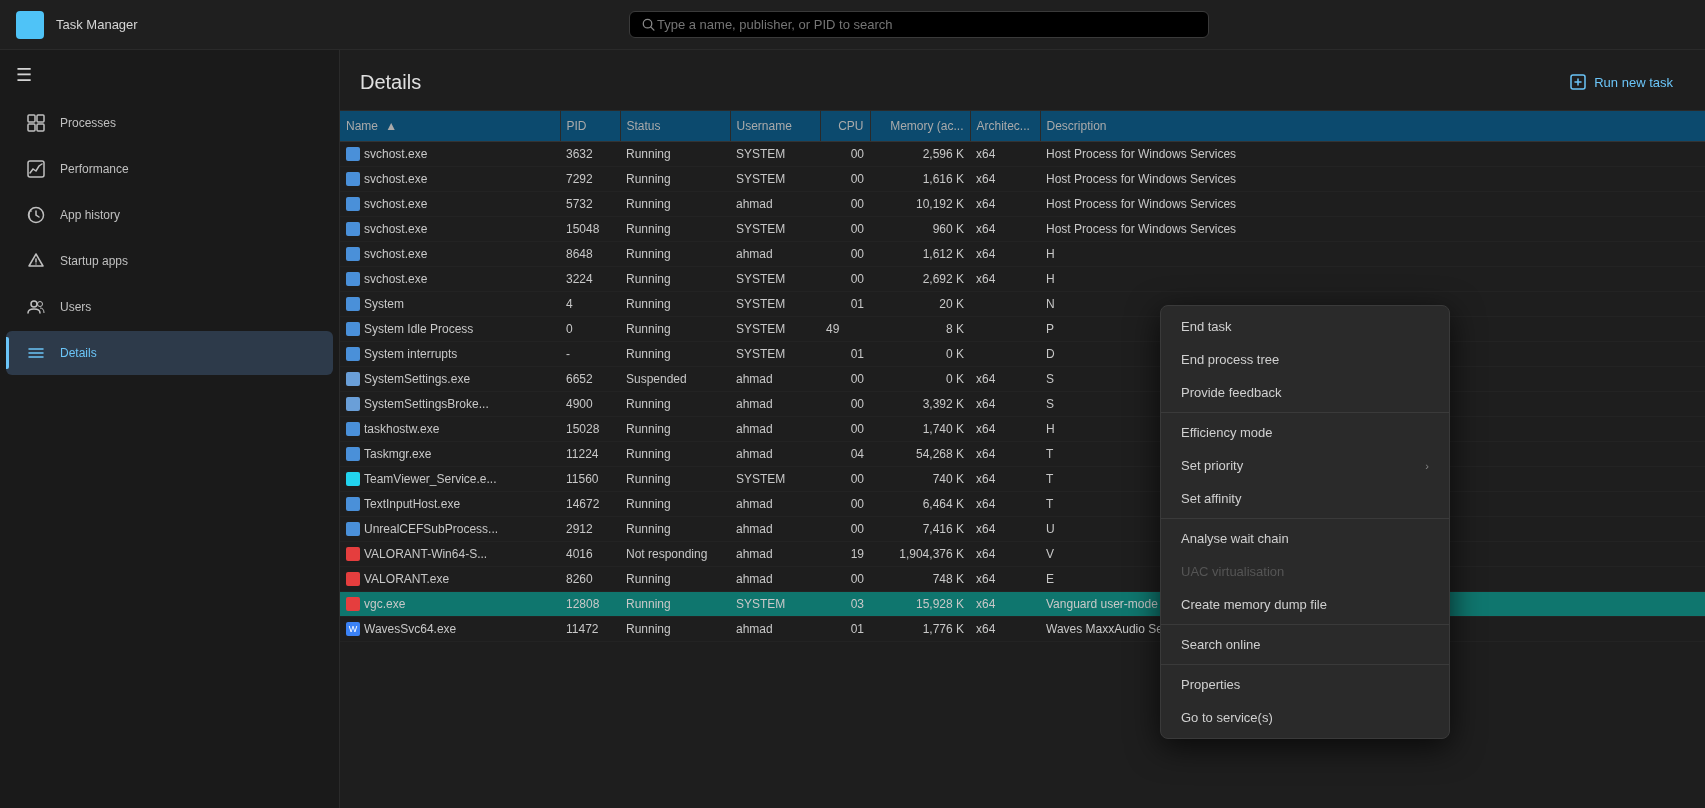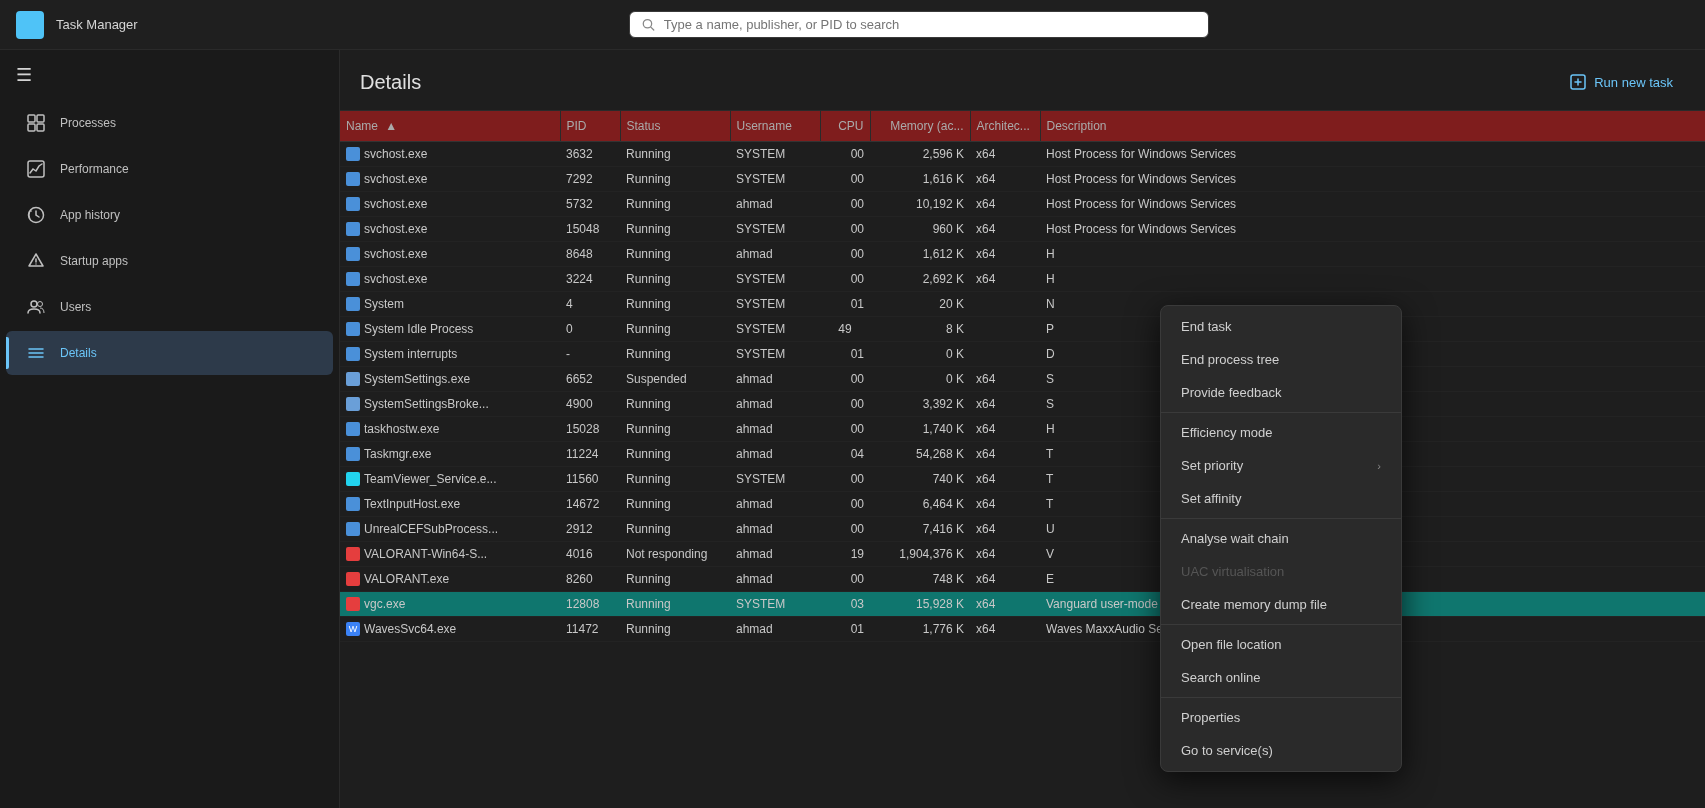--- a/index.html
+++ b/index.html
@@ -41,25 +41,25 @@
       font-size: 13px;
       color: #d4d4d4;
       flex-shrink: 0;
     }
     .search-bar {
       flex: 1;
       max-width: 580px;
       margin: 0 auto;
       display: flex;
       align-items: center;
-      background: #ffffff;
+      background: #000000;
       border: 1px solid #3a3a3a;
       border-radius: 6px;
       padding: 5px 12px;
-      gap: 8px;
+      gap: 1px;
     }
     .search-bar input {
       background: transparent;
       border: none;
       outline: none;
       color: #888;
       font-size: 13px;
       width: 100%;
     }
 
@@ -164,21 +164,21 @@
     }
     table {
       width: 100%;
       border-collapse: collapse;
       table-layout: fixed;
     }
     thead {
       position: sticky;
       top: 0;
       z-index: 5;
-      background: #7f1d1d;
+      background: #0c4a6e;
     }
     thead th {
       padding: 8px 6px;
       text-align: left;
       color: #aaa;
       font-weight: 400;
       font-size: 12px;
       border-bottom: 1px solid #333;
       border-right: 1px solid #2a2a2a;
       white-space: nowrap;
@@ -209,21 +209,21 @@
     .name-cell {
       display: flex;
       align-items: center;
     }
 
     
     .context-menu {
       position: absolute;
       top: 255px;
       left: 820px;
-      width: 242px;
+      width: 290px;
       background: #2a2a2a;
       border: 1px solid #3a3a3a;
       border-radius: 8px;
       box-shadow: 0 8px 32px rgba(0,0,0,0.7);
       z-index: 100;
       padding: 4px 0;
     }
     .ctx-item {
       padding: 9px 20px;
       cursor: pointer;
@@ -483,21 +483,21 @@
             <tr>
     <td class="col-name">
       <div class="name-cell">
                   <span style="display:inline-block;width:14px;height:14px;background:#4a90d9;border-radius:2px;margin-right:4px;flex-shrink:0;"></span>
                   <span>System Idle Process</span>
                 </div>
     </td>
     <td class="col-pid">0</td>
     <td class="col-status">Running</td>
     <td class="col-username">SYSTEM</td>
-    <td class="col-cpu" style="text-align:center">49</td>
+    <td class="col-cpu" style="text-align:left">49</td>
     <td class="col-memory" style="text-align:right">8 K</td>
     <td class="col-arch"></td>
     <td class="col-desc">P</td>
   </tr>
             <tr>
     <td class="col-name">
       <div class="name-cell">
                   <span style="display:inline-block;width:14px;height:14px;background:#4a90d9;border-radius:2px;margin-right:4px;flex-shrink:0;"></span>
                   <span>System interrupts</span>
                 </div>
@@ -705,23 +705,20 @@
           <span>Analyse wait chain</span>
         </div>
         <div class="ctx-item disabled">
           <span>UAC virtualisation</span>
         </div>
         <div class="ctx-item">
           <span>Create memory dump file</span>
         </div>
         <div class="ctx-separator"></div>
         <div class="ctx-item">
-          <span>Open file location</span>
-        </div>
-        <div class="ctx-item">
           <span>Search online</span>
         </div>
         <div class="ctx-separator"></div>
         <div class="ctx-item">
           <span>Properties</span>
         </div>
         <div class="ctx-item">
           <span>Go to service(s)</span>
         </div>
       </div>

